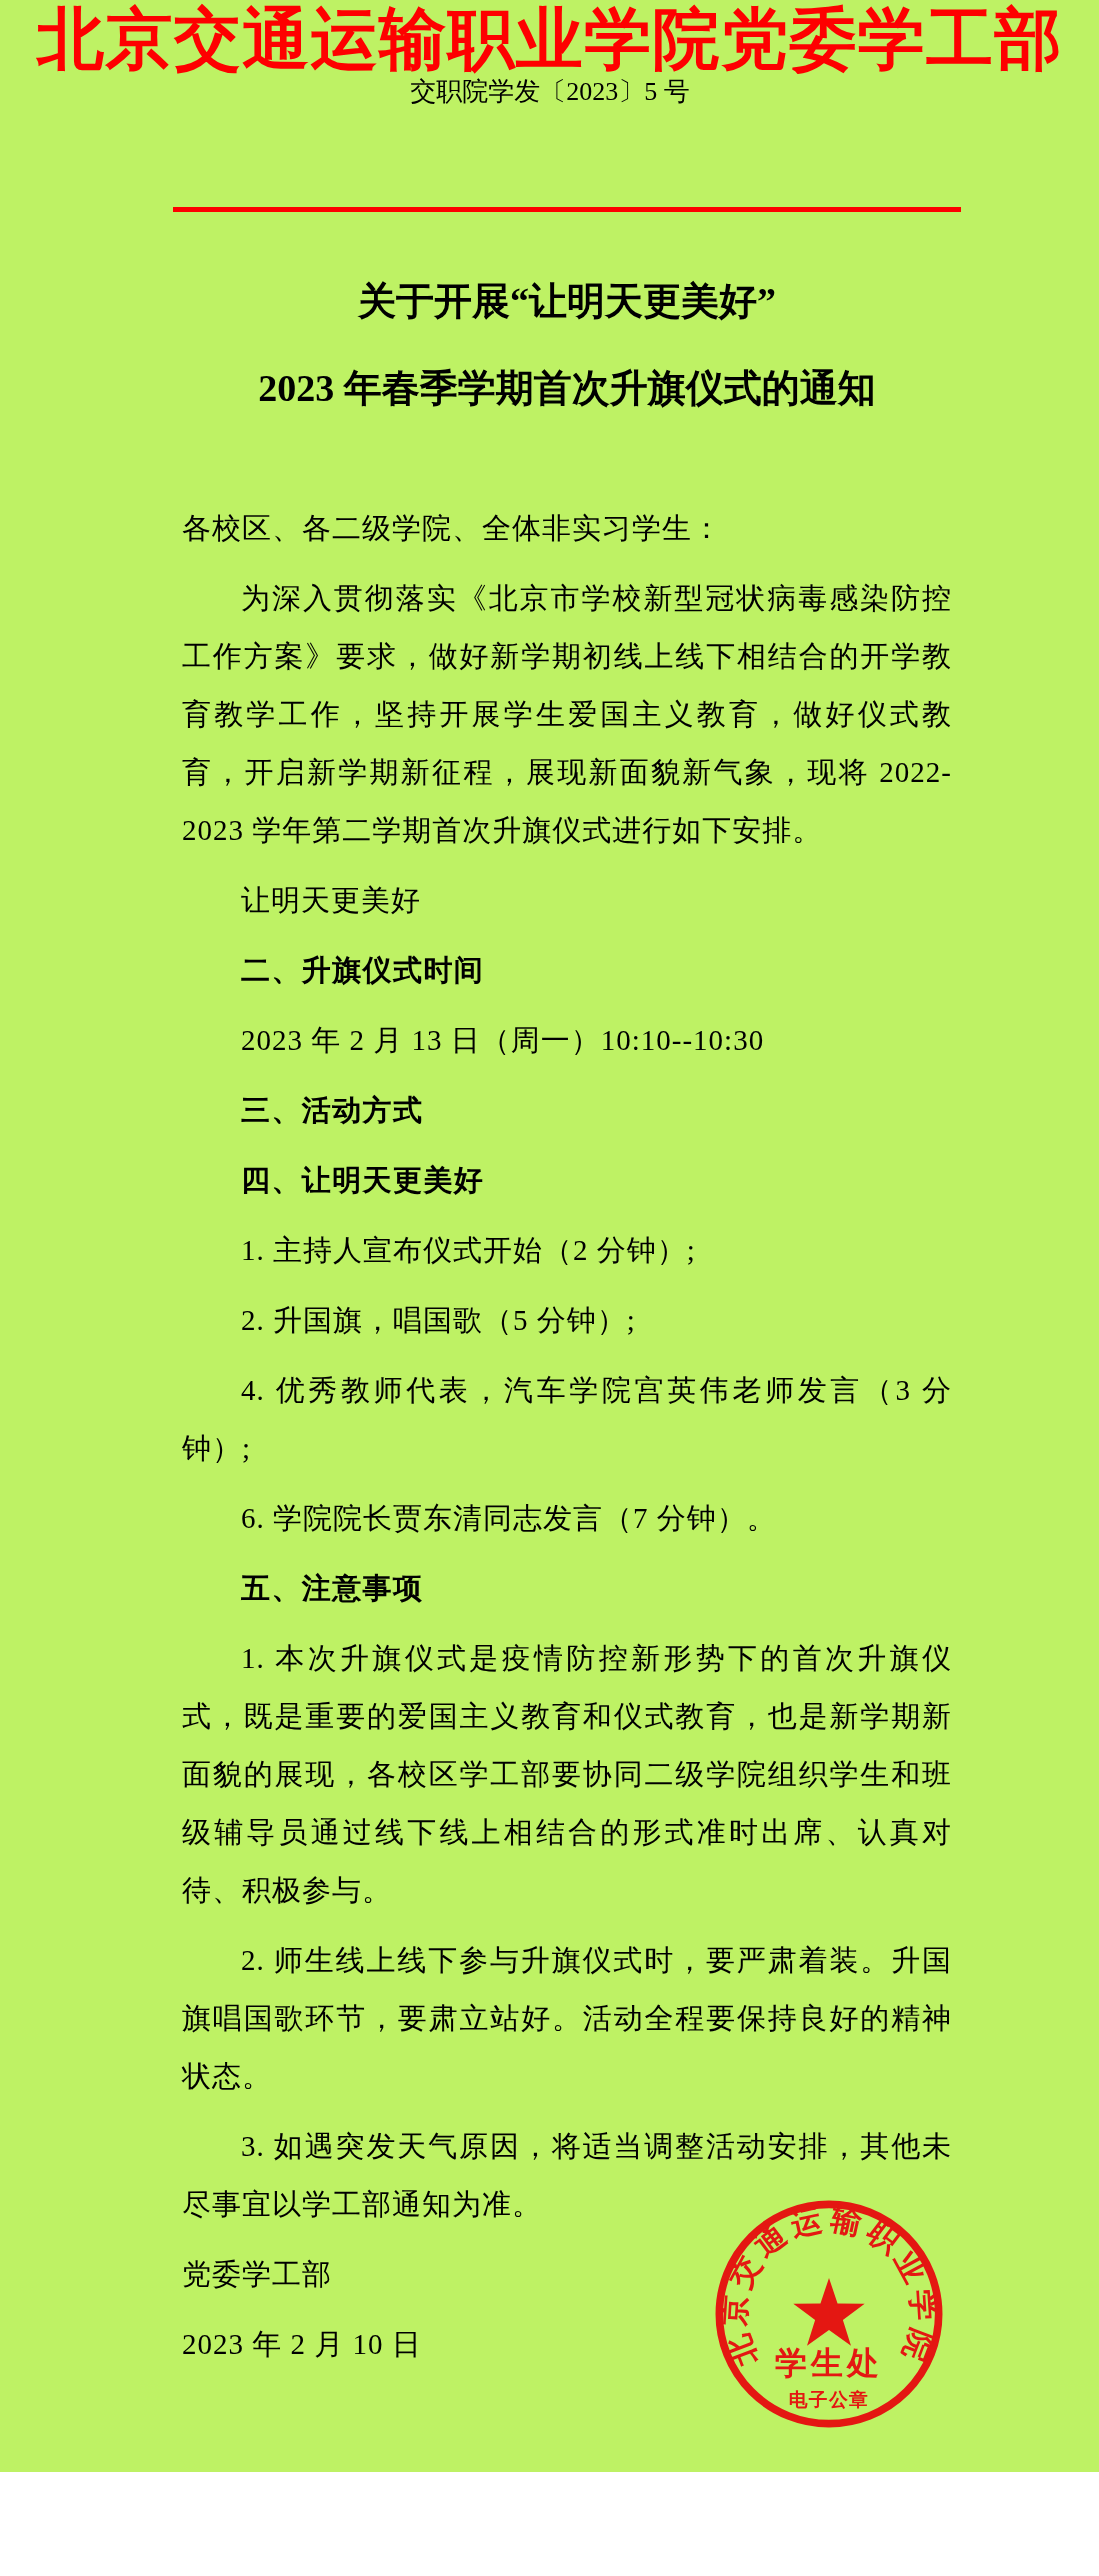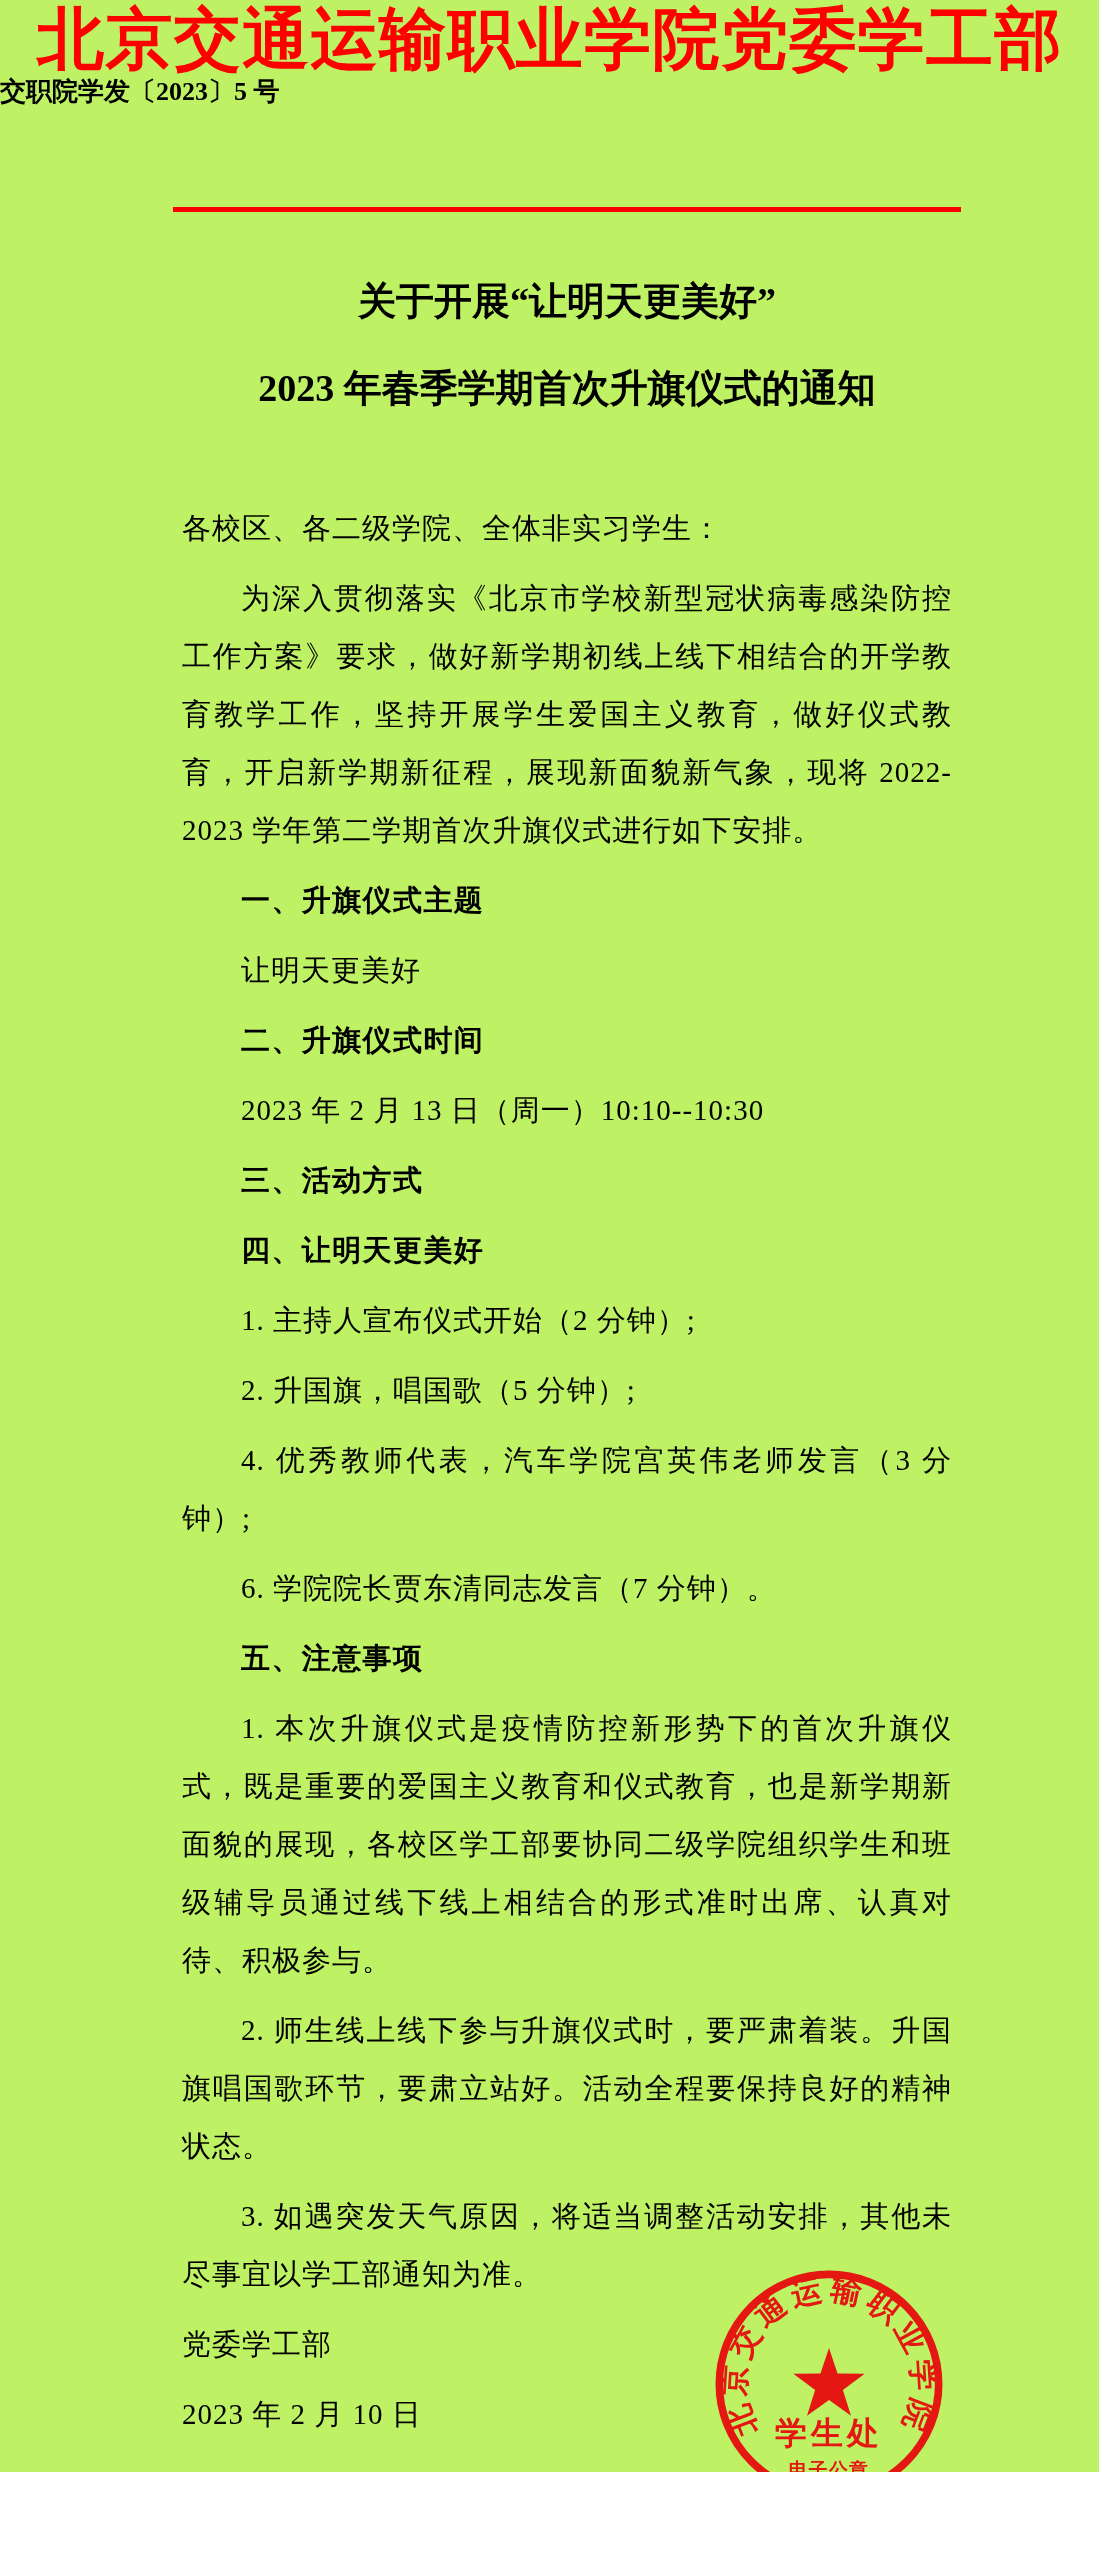--- a/index.html
+++ b/index.html
@@ -21,24 +21,24 @@
     line-height: 78px;
     font-weight: bold;
     letter-spacing: 1.4px;
     color: #fe0000;
     white-space: nowrap;
     font-family: "Liberation Serif", "DejaVu Serif", serif;
   }
   .doc-no {
     position: absolute;
     top: 75px; left: 0; right: 0;
-    text-align: left;
+    text-align: center;
     font-size: 26px;
     line-height: 33px;
-    font-weight: bold;
+    font-weight: normal;
     color: #000000;
   }
   .red-rule {
     position: absolute;
     top: 207px; left: 173px;
     width: 788px; height: 4.9px;
     background: #fe0000;
   }
   
   .doc-title-1, .doc-title-2 {
@@ -117,21 +117,20 @@
 
   <div class="doc-title-1">关于开展“让明天更美好”</div>
   <div class="doc-title-2">2023 年春季学期首次升旗仪式的通知</div>
 
   <div class="body-text">
 
     <p>各校区、各二级学院、全体非实习学生：</p>
 
     <p class="indent">为深入贯彻落实《北京市学校新型冠状病毒感染防控工作方案》要求，做好新学期初线上线下相结合的开学教育教学工作，坚持开展学生爱国主义教育，做好仪式教育，开启新学期新征程，展现新面貌新气象，现将 2022-2023 学年第二学期首次升旗仪式进行如下安排。</p>
 
-    <p class="indent hd">一、升旗仪式主题</p>
     <p class="indent">让明天更美好</p>
 
     <p class="indent hd">二、升旗仪式时间</p>
     <p class="indent">2023 年 2 月 13 日（周一）10:10--10:30</p>
 
     <p class="indent hd">三、活动方式</p>
 
     <p class="indent hd">四、让明天更美好</p>
     <p class="indent">1. 主持人宣布仪式开始（2 分钟）;</p>
     <p class="indent">2. 升国旗，唱国歌（5 分钟）;</p>

